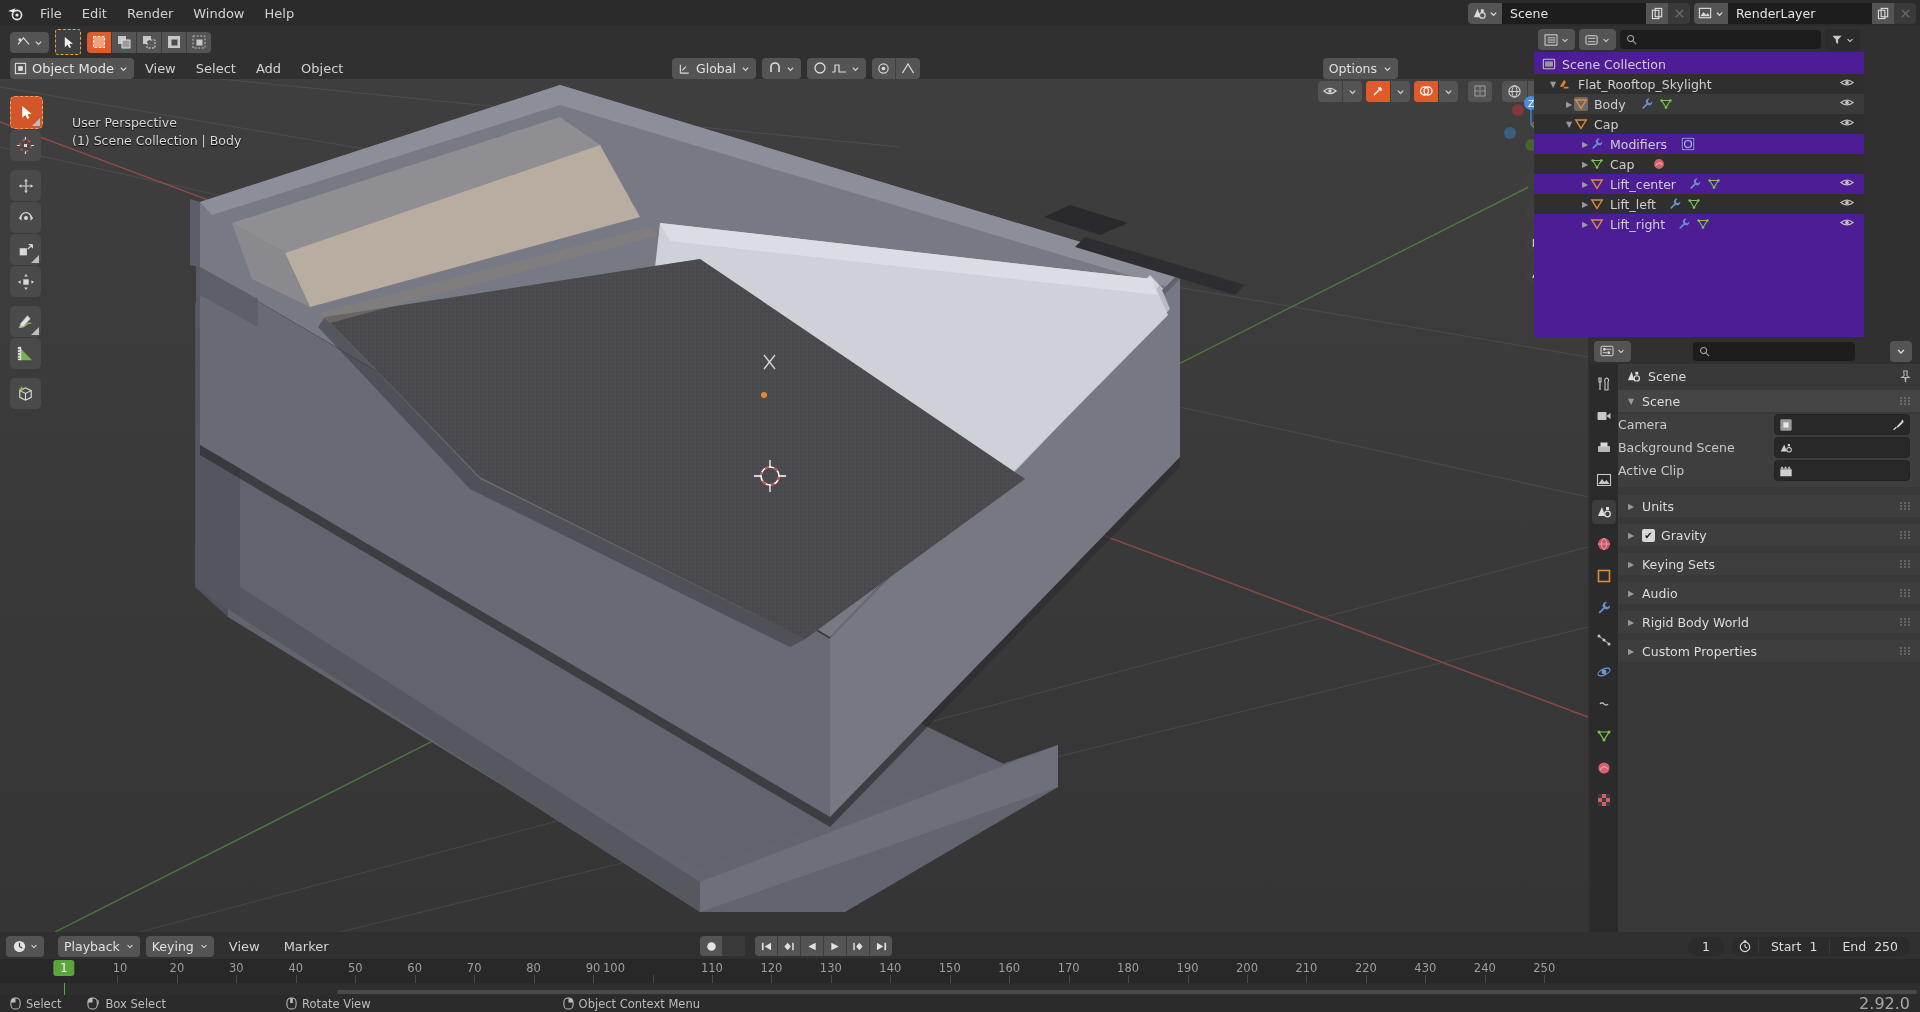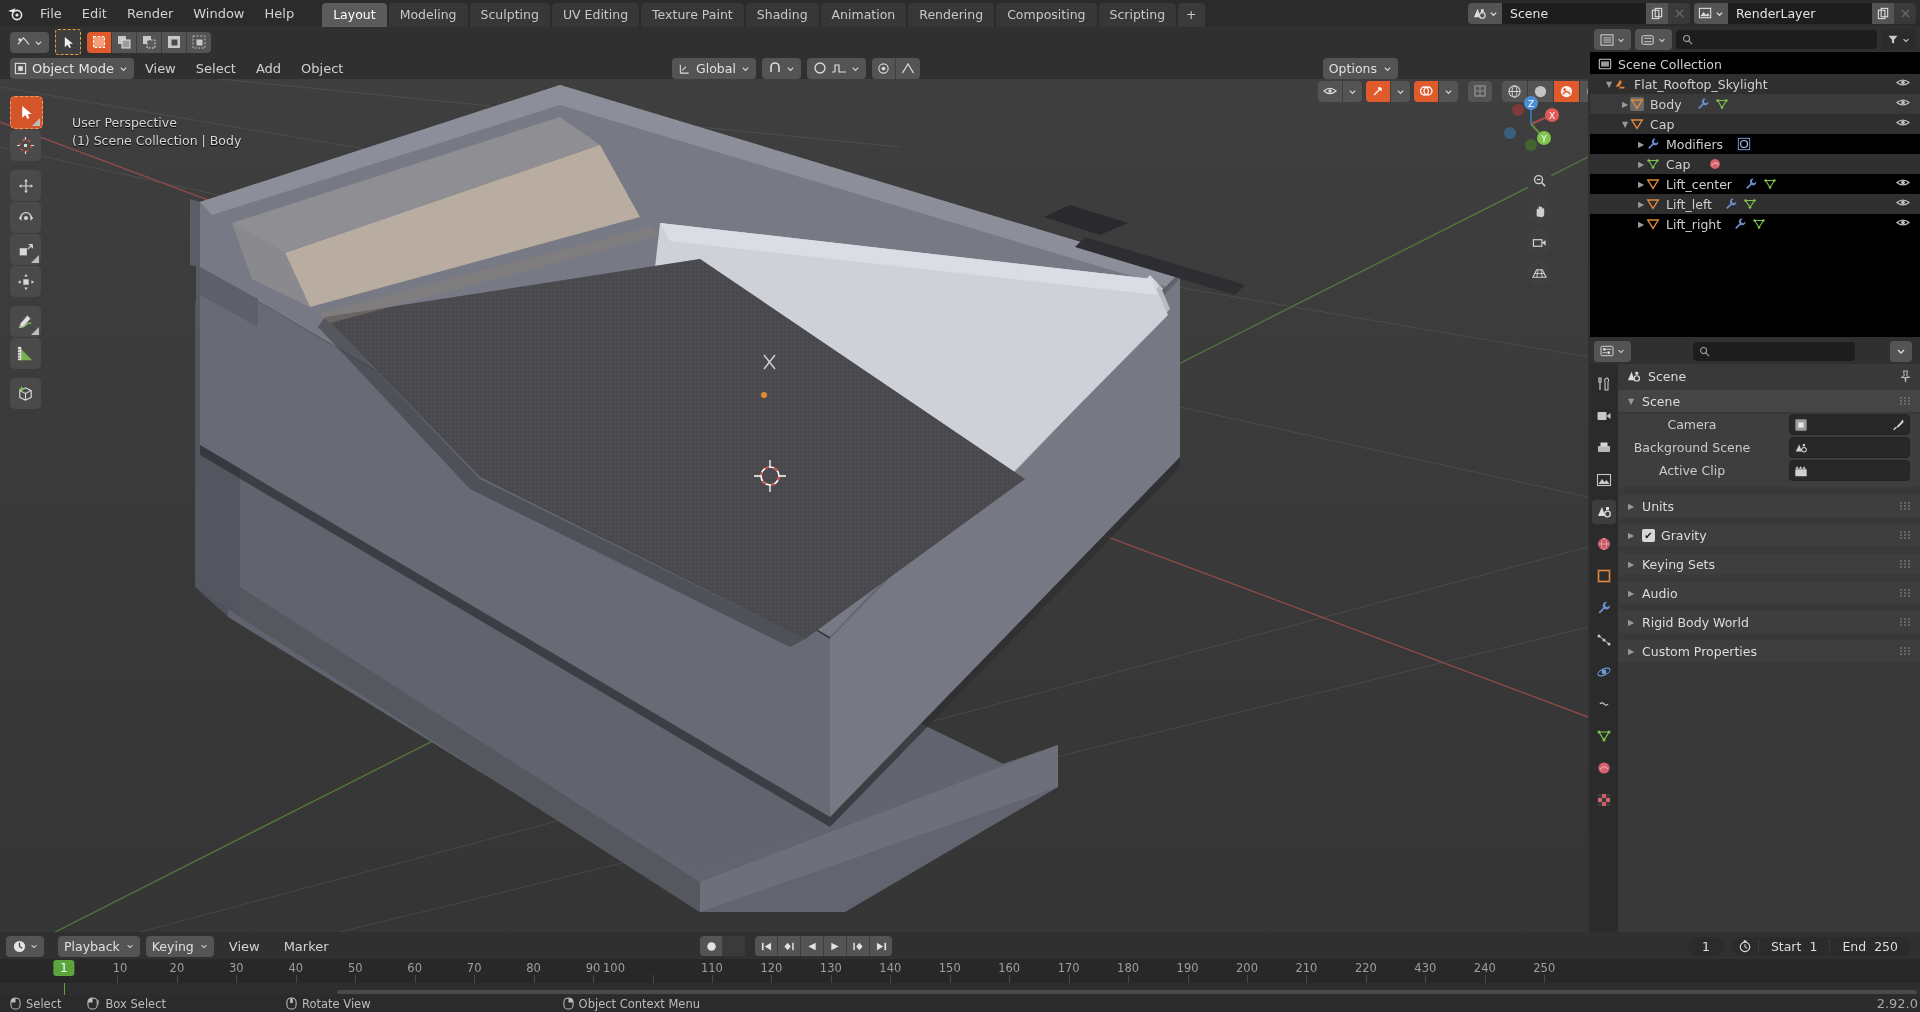--- a/index.html
+++ b/index.html
@@ -47,41 +47,41 @@
   .ltool .tbtn.active{background:#d4552a;border:1px dashed #f0a060;}
   .ltool .gap{height:7px;}
   .corner-tri{position:absolute;right:2px;bottom:2px;width:0;height:0;border-left:4px solid transparent;border-top:4px solid transparent;border-bottom:4px solid #bdbdbd;border-right:4px solid #bdbdbd;}
 
   
   .gizmo{position:absolute;right:22px;top:62px;width:70px;height:70px;}
   .vp-rbtns{position:absolute;right:36px;top:140px;display:flex;flex-direction:column;gap:5px;}
   .vp-rbtn{width:26px;height:26px;border-radius:50%;background:#3f3f3f;display:flex;align-items:center;justify-content:center;}
 
   
-  .outliner{position:absolute;left:1590px;top:27px;width:330px;height:310px;background:#000000;}
+  .outliner{position:absolute;left:1534px;top:27px;width:330px;height:310px;background:#4c1d95;}
   .out-header{height:25px;background:#303030;display:flex;align-items:center;padding:0 4px;gap:4px;}
   .out-searchbox{background:#1d1d1d;border-radius:4px;height:19px;flex:1;display:flex;align-items:center;padding:0 6px;gap:4px;}
   .out-row{height:20px;display:flex;align-items:center;font-size:12.5px;color:#cfcfcf;position:relative;}
   .out-row.alt{background:#2f2f2f;}
   .out-row .eye{position:absolute;right:10px;top:3px;}
   .tri{width:10px;display:inline-block;text-align:center;color:#9a9a9a;font-size:8px;}
 
   
   .props{position:absolute;left:1590px;top:338px;width:330px;height:594px;background:#303030;}
   .props-header{height:26px;background:#303030;display:flex;align-items:center;padding:0 4px;gap:6px;}
   .psearch{background:#1d1d1d;border-radius:4px;height:19px;width:150px;display:flex;align-items:center;padding:0 6px;gap:4px;}
   .ptabs{position:absolute;left:0;top:26px;width:28px;bottom:0;background:#2b2b2b;display:flex;flex-direction:column;align-items:center;padding-top:8px;gap:8px;}
   .ptab{width:24px;height:24px;display:flex;align-items:center;justify-content:center;border-radius:4px;}
   .ptab.active{background:#3d3d3d;}
   .pbody{position:absolute;left:28px;top:26px;right:0;bottom:0;background:#393939;}
   .pbreadcrumb{height:24px;display:flex;align-items:center;padding:0 8px;gap:7px;font-size:12.5px;color:#dadada;}
   .panel-hdr{height:22px;background:#454545;display:flex;align-items:center;gap:6px;padding:0 8px;font-size:12.5px;color:#dcdcdc;margin-top:2px;position:relative;}
   .grip{position:absolute;right:8px;top:7px;width:12px;height:8px;opacity:.4;}
   .prow{height:21px;display:flex;align-items:center;margin:2px 10px 0 0;}
-  .plabel{width:148px;text-align:center;padding-right:23px;font-size:12.5px;color:#cacaca;}
+  .plabel{width:148px;text-align:left;padding-right:8px;font-size:12.5px;color:#cacaca;}
   .pfield{flex:1;background:#282828;border:1px solid #232323;border-radius:4px;height:19px;display:flex;align-items:center;padding:0 4px;gap:4px;position:relative;}
   .panel-sub{background:#3e3e3e;padding-bottom:6px;}
   .chk{width:13px;height:13px;background:#d8d8d8;border-radius:2px;display:flex;align-items:center;justify-content:center;color:#1a1a1a;font-size:10px;}
 
   
   .timeline{position:absolute;left:0;top:933px;width:1920px;height:62px;background:#2b2b2b;}
   .tl-header{height:26px;display:flex;align-items:center;padding:0 6px;gap:6px;background:#303030;}
   .tl-ruler{position:absolute;left:0;top:26px;width:1920px;height:24px;background:#282828;}
   .tick{position:absolute;top:2px;font-size:11.5px;color:#9e9e9e;transform:translateX(-50%);}
   .tl-body{position:absolute;left:0;top:50px;width:1920px;height:12px;background:#2e2e2e;}
@@ -91,21 +91,21 @@
   .tbar>div{width:22px;height:20px;display:flex;align-items:center;justify-content:center;border-right:1px solid #3e3e3e;}
   .tbar>div:last-child{border-right:none;}
   .numfield{background:#2b2b2b;border-radius:9px;height:19px;display:flex;align-items:center;justify-content:center;padding:0 14px;font-size:12.5px;color:#e0e0e0;}
   .serange{display:flex;align-items:center;background:#2b2b2b;border-radius:9px;height:19px;}
   .serange .seg{display:flex;align-items:center;gap:8px;padding:0 12px;font-size:12.5px;color:#dcdcdc;border-right:1px solid #3a3a3a;}
   .serange .seg:last-child{border-right:none;}
 
   
   .status{position:absolute;left:0;top:995px;width:1920px;height:17px;background:#2b2b2b;display:flex;align-items:center;font-size:11.5px;color:#bcbcbc;}
   .st-item{display:flex;align-items:center;gap:5px;}
-  .ver{position:absolute;right:2px;font-size:13px;color:#a8a8a8;}
+  .ver{position:absolute;right:10px;font-size:16px;color:#a8a8a8;}
 
   svg{display:block;}
 </style>
 </head>
 <body>
 
 <div class="app">
 
   <div class="topbar">
     <div class="blender-logo">
@@ -114,33 +114,20 @@
           <circle cx="11" cy="11" r="1.6" fill="#e8e8e8"></circle>
           <path d="M2 7 L9.5 4.2 L7.5 8.6 Z" fill="#e8e8e8"></path>
         </svg>
     </div>
     <div class="menu">
       <div class="menu-item">File</div>
       <div class="menu-item">Edit</div>
       <div class="menu-item">Render</div>
       <div class="menu-item">Window</div>
       <div class="menu-item">Help</div>
-    </div>
-    <div class="wstabs">
-      <div class="wstab active">Layout</div>
-      <div class="wstab">Modeling</div>
-      <div class="wstab">Sculpting</div>
-      <div class="wstab">UV Editing</div>
-      <div class="wstab">Texture Paint</div>
-      <div class="wstab">Shading</div>
-      <div class="wstab">Animation</div>
-      <div class="wstab">Rendering</div>
-      <div class="wstab">Compositing</div>
-      <div class="wstab">Scripting</div>
-      <div class="wstab plus">+</div>
     </div>
 
     <div class="topright">
       <div class="idblock">
         <div class="idbtn">
           <svg width="15" height="15" viewBox="0 0 16 16">
               <path d="M2 12 L6 3 L9 12 Z" fill="#dcdcdc"></path>
               <circle cx="11" cy="10" r="3" fill="none" stroke="#dcdcdc" stroke-width="1.3"></circle>
               <rect x="9.5" y="3.5" width="3" height="3" fill="#dcdcdc"></rect>
             </svg>

